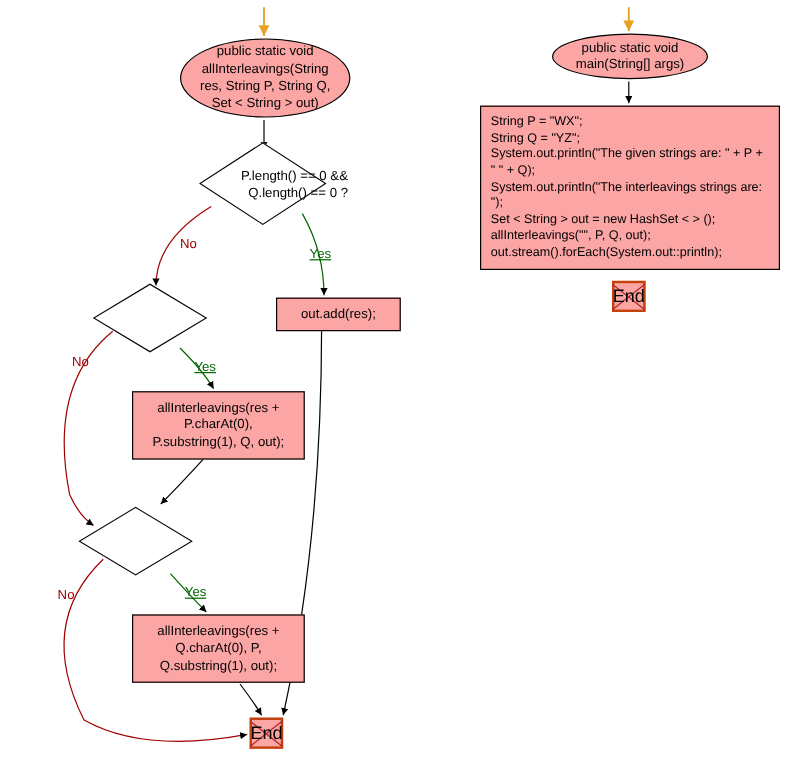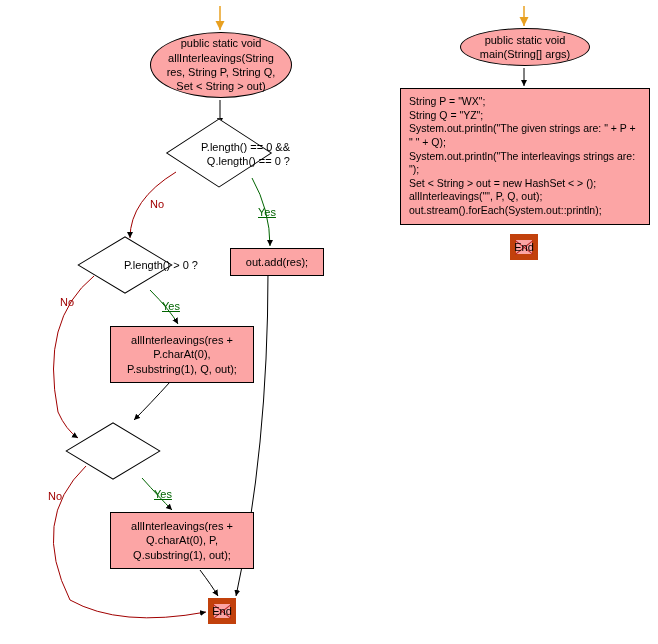--- a/index.html
+++ b/index.html
@@ -44,22 +44,22 @@
     width: 140px;
   }
   .rect {
     border: 1px solid #000;
     padding: 6px 8px;
     line-height: 1.3;
     text-align: left;
   }
   .rect.center { text-align: center; }
   .end {
-    border: 6px solid #c2410c;
-    font-size: 11px;
+    border: 2px solid #c2410c;
+    font-size: 15px;
     padding: 2px 2px;
     width: 28px;
     height: 26px;
     position: relative;
   }
   .end::before, .end::after {
     content: "";
     position: absolute;
     background: #b22222;
   }
@@ -139,25 +139,24 @@
 allInterleavings(String
 res, String P, String Q,
 Set &lt; String &gt; out)</div>
 
 <div class="diamond-wrap" style="left:160px; top:126px; width:120px; height:60px;">
   <div class="diamond-shape" style="left:28px; top:-4px; width:62px; height:62px; transform:rotate(45deg) skew(-12deg,-12deg);"></div>
   <div class="diamond-text" style="left:-10px; top:14px; white-space:pre-line;">P.length() == 0 &amp;&amp;
 Q.length() == 0 ?</div>
 </div>
 
-<div class="node rect center" style="left:230px; top:248px; width:94px;">out.add(res);</div>
+<div class="node rect center" style="left:230px; top:248px; width:104px;">out.add(res);</div>
 
 <div class="diamond-wrap" style="left:70px; top:240px; width:120px; height:52px;">
   <div class="diamond-shape" style="left:28px; top:-2px; width:54px; height:54px; transform:rotate(45deg) skew(-14deg,-14deg);"></div>
-  <div class="diamond-text" style="left:-12px; top:18px;">P.length() &gt; 0 ?</div>
 </div>
 
 <div class="node rect center" style="left:110px; top:326px; width:144px; white-space:pre-line;">allInterleavings(res +
 P.charAt(0),
 P.substring(1), Q, out);</div>
 
 <div class="diamond-wrap" style="left:58px; top:426px; width:120px; height:52px;">
   <div class="diamond-shape" style="left:28px; top:-2px; width:54px; height:54px; transform:rotate(45deg) skew(-14deg,-14deg);"></div>
 </div>
 

